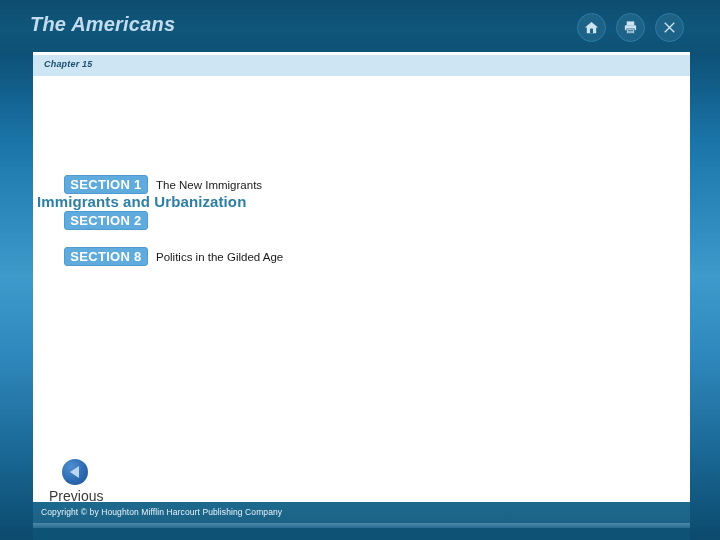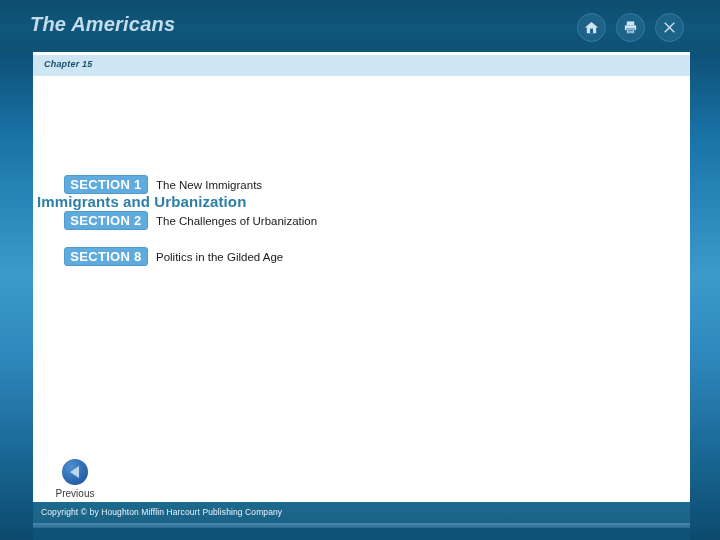--- a/index.html
+++ b/index.html
@@ -188,21 +188,21 @@
   }
   .tri-right {
     width: 0; height: 0;
     border-top: 6px solid transparent;
     border-bottom: 6px solid transparent;
     border-left: 9px solid #bcd6ef;
     margin-left: 2px;
   }
   .nav-label {
     margin-top: 3px;
-    font-size: 10px;
+    font-size: 14px;
     color: #3a3a3a;
   }
 
   
   .copyright-bar {
     position: absolute;
     left: 33px;
     top: 502px;
     width: 657px;
     height: 21px;
@@ -271,21 +271,20 @@
 
     <div class="section-list">
 
       <div class="section-row">
         <div class="section-badge">SECTION 1</div>
         <div class="section-title">The New Immigrants</div>
       </div>
 
       <div class="section-row">
         <div class="section-badge">SECTION 2</div>
-        <div class="section-title">The Challenges of Urbanization</div>
       </div>
 
       <div class="section-row">
         <div class="section-badge">SECTION 8</div>
         <div class="section-title">Politics in the Gilded Age</div>
       </div>
 
     </div>
 
     <div class="nav-btn nav-prev">

